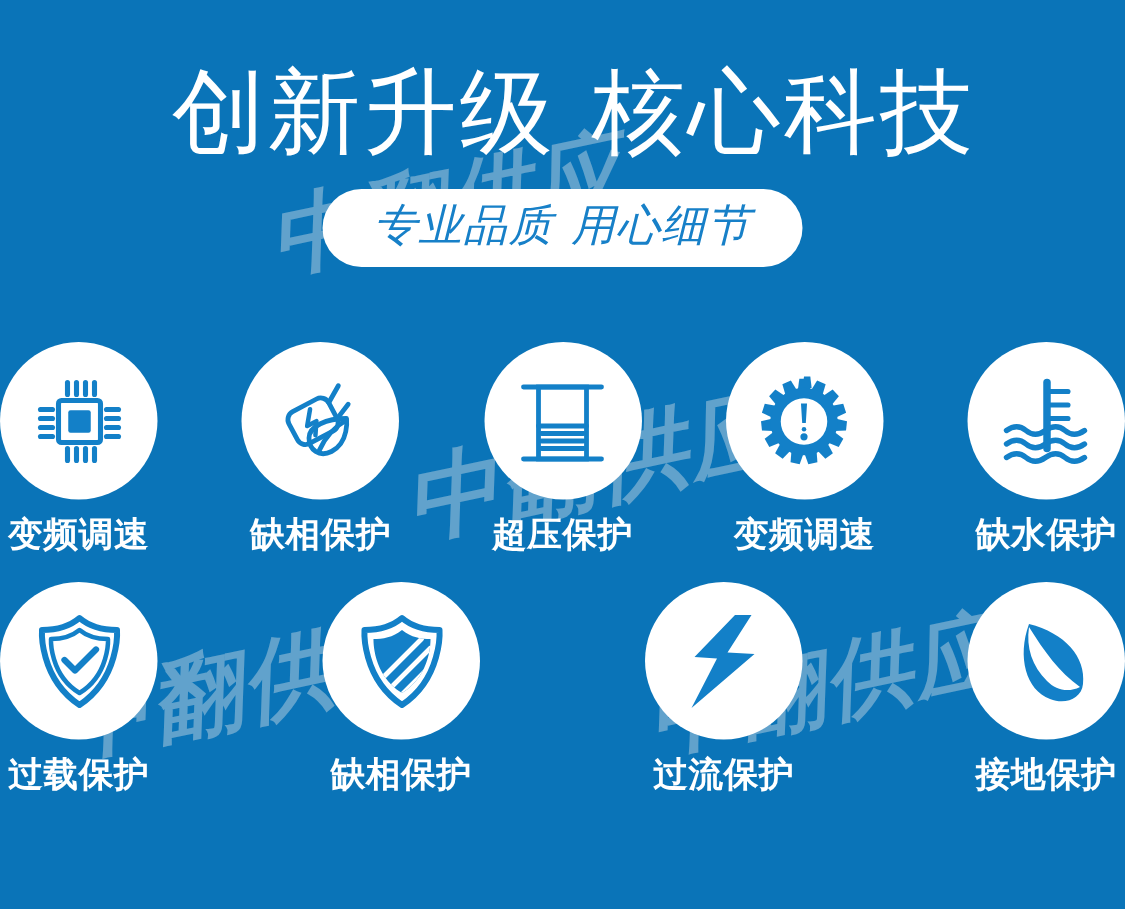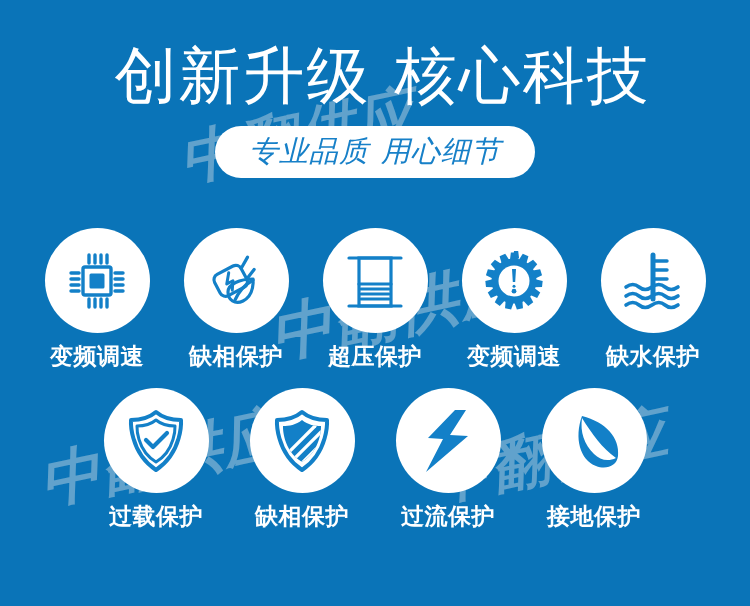--- a/index.html
+++ b/index.html
@@ -89,21 +89,21 @@
   
   .grid {
     position: absolute;
     left: 0;
     top: 228px;
     width: 750px;
     z-index: 10;
   }
   .row {
     display: flex;
-    justify-content: center;
+    justify-content: space-between;
     gap: 34px;
   }
   .row + .row { margin-top: 18px; gap: 41px; }
   .cell {
     width: 105px;
     display: flex;
     flex-direction: column;
     align-items: center;
   }
   .disc {

